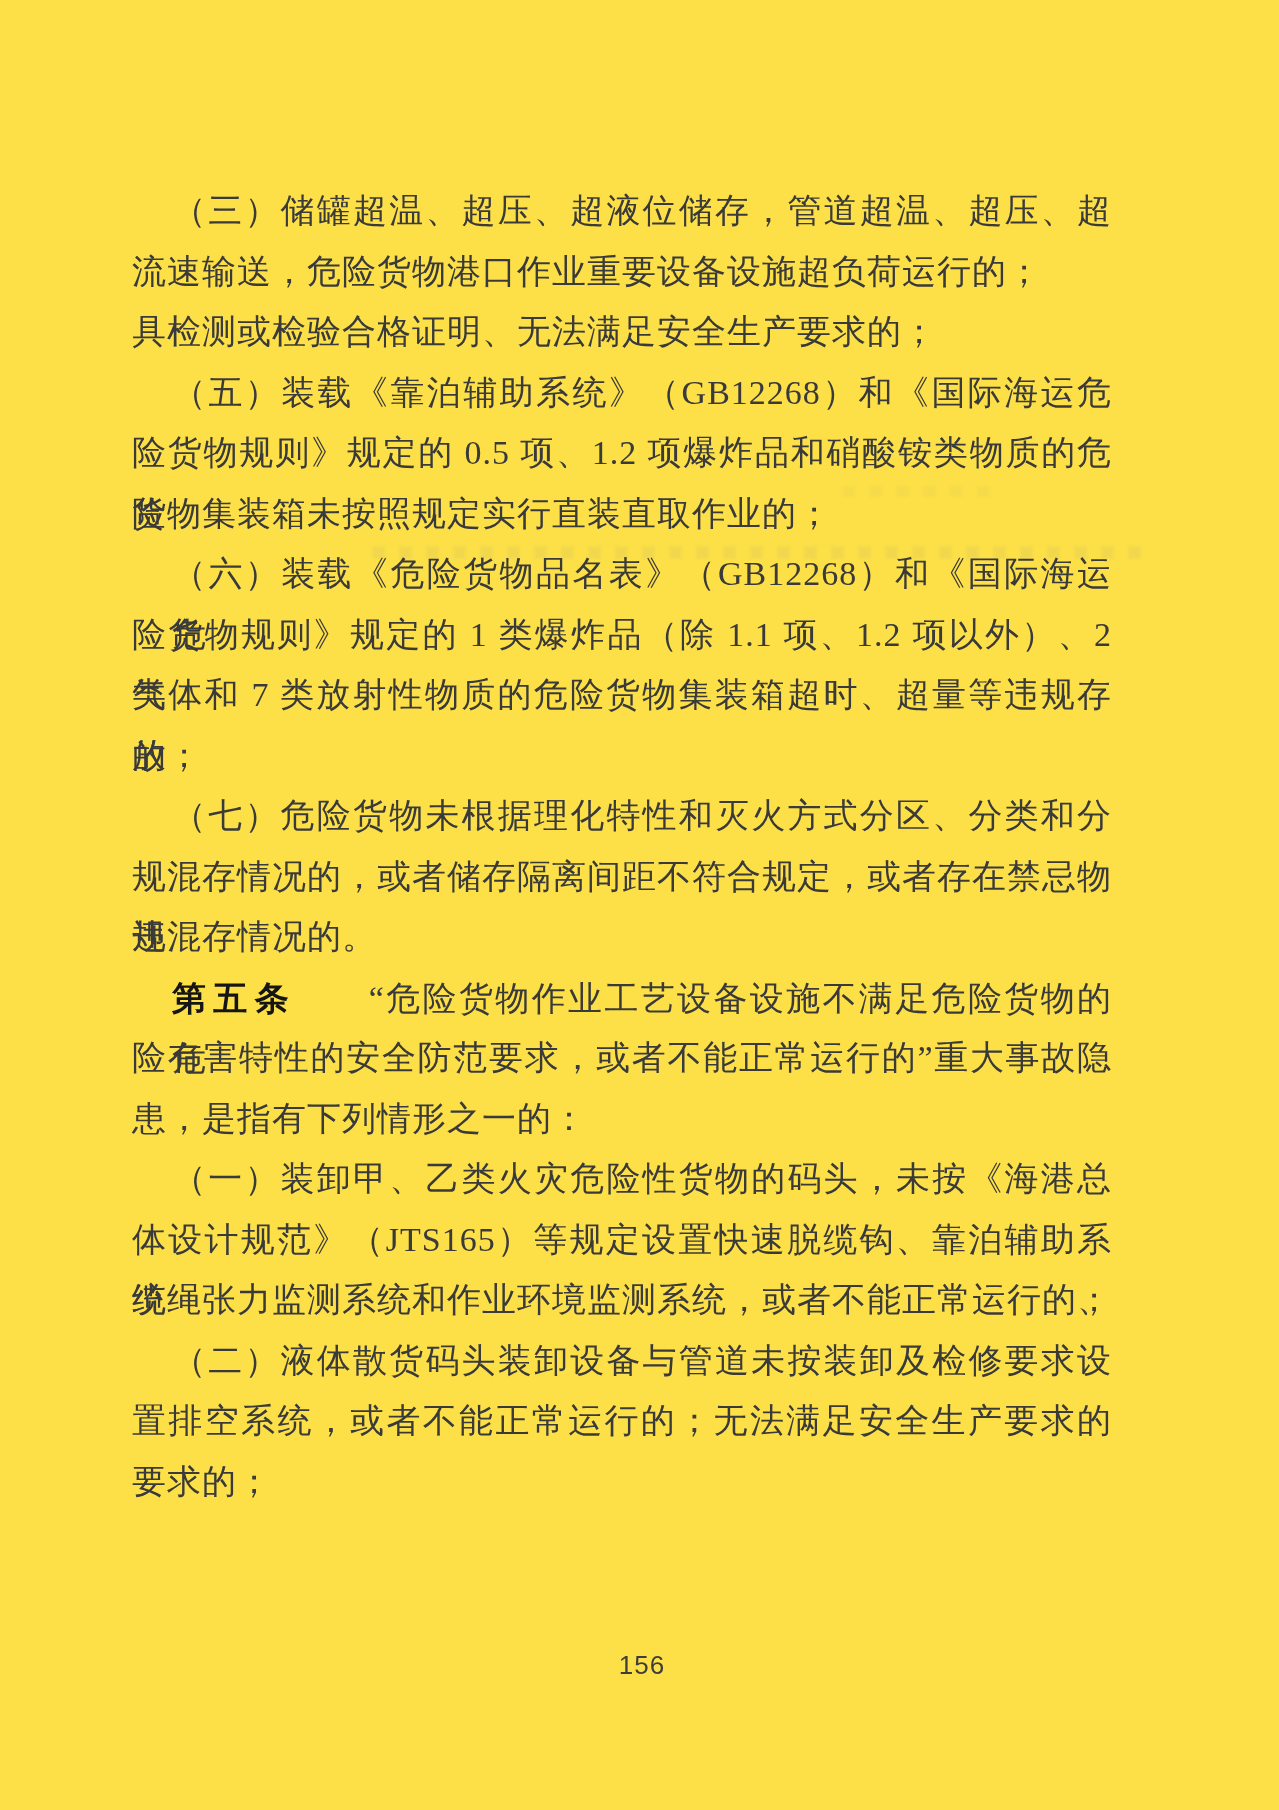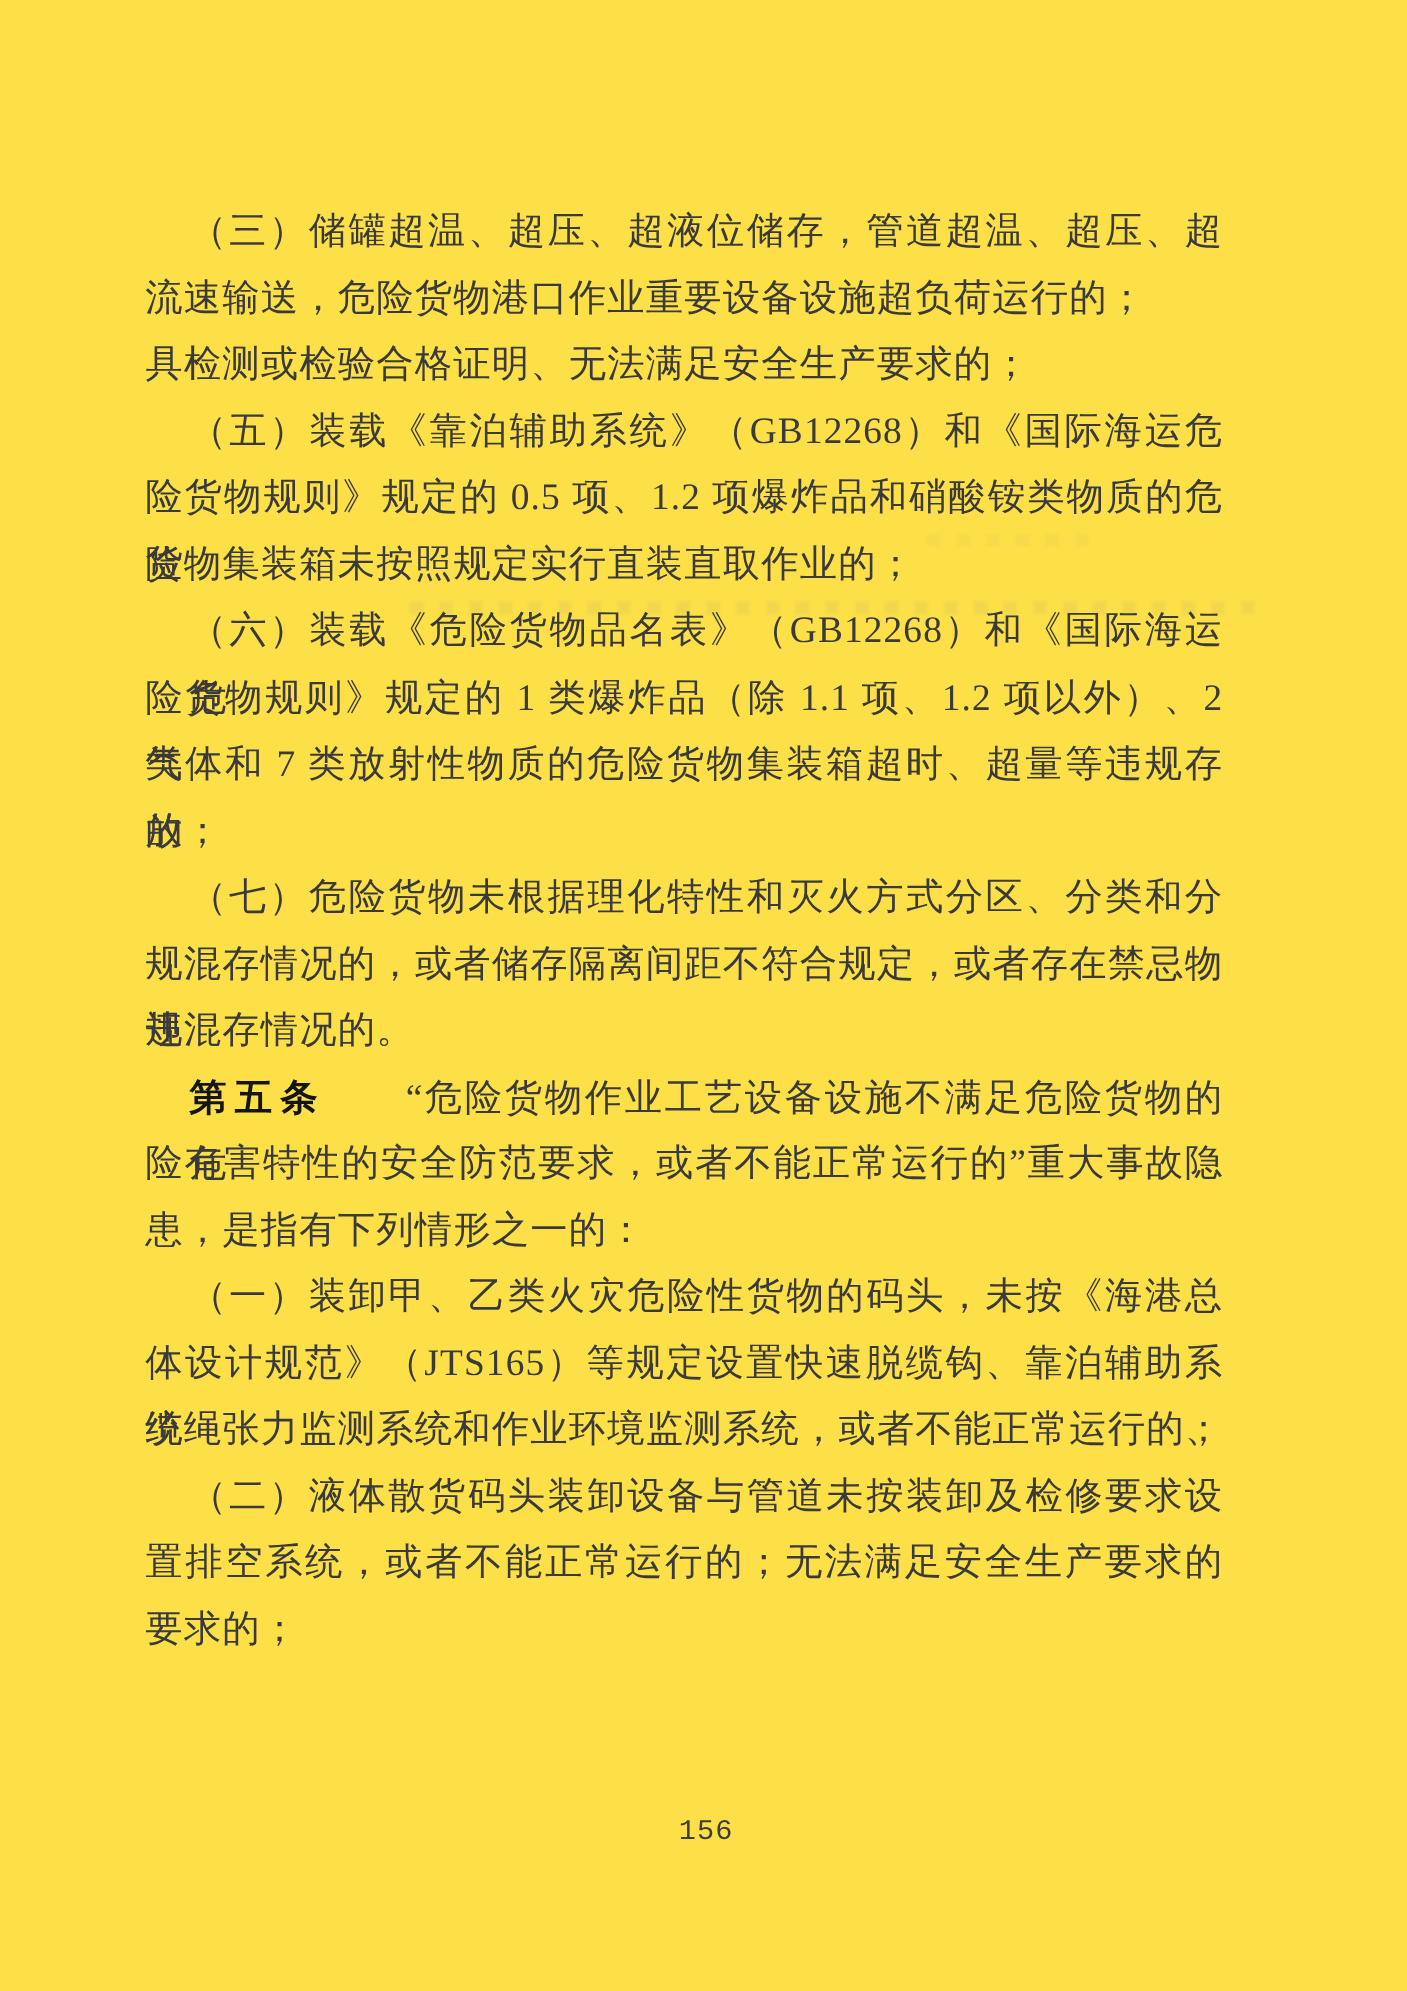--- a/index.html
+++ b/index.html
@@ -45,21 +45,21 @@
     font-weight: 700;
     color: #151515;
     letter-spacing: 6px;
   }
   .footer {
     position: absolute;
     top: 1650px;
     left: 152px;
     width: 980px;
     text-align: center;
-    font-family: Liberation Mono, monospace;
+    font-family: Liberation Sans, sans-serif;
     font-size: 26px;
     color: #3d3d3d;
     letter-spacing: 1px;
   }
   
   .artifact {
     position: absolute;
     pointer-events: none;
     background: repeating-linear-gradient(90deg,
       rgba(130,130,130,0.20) 0px 13px,

